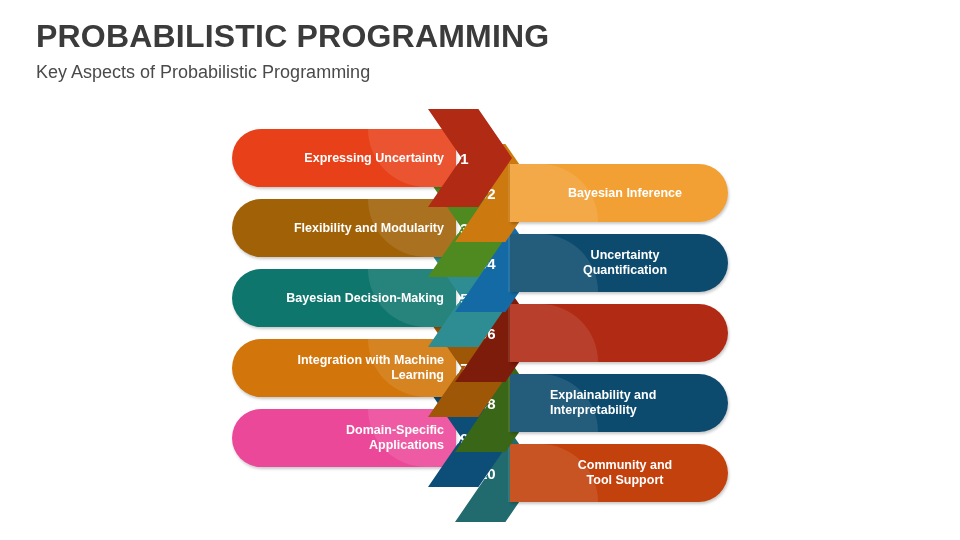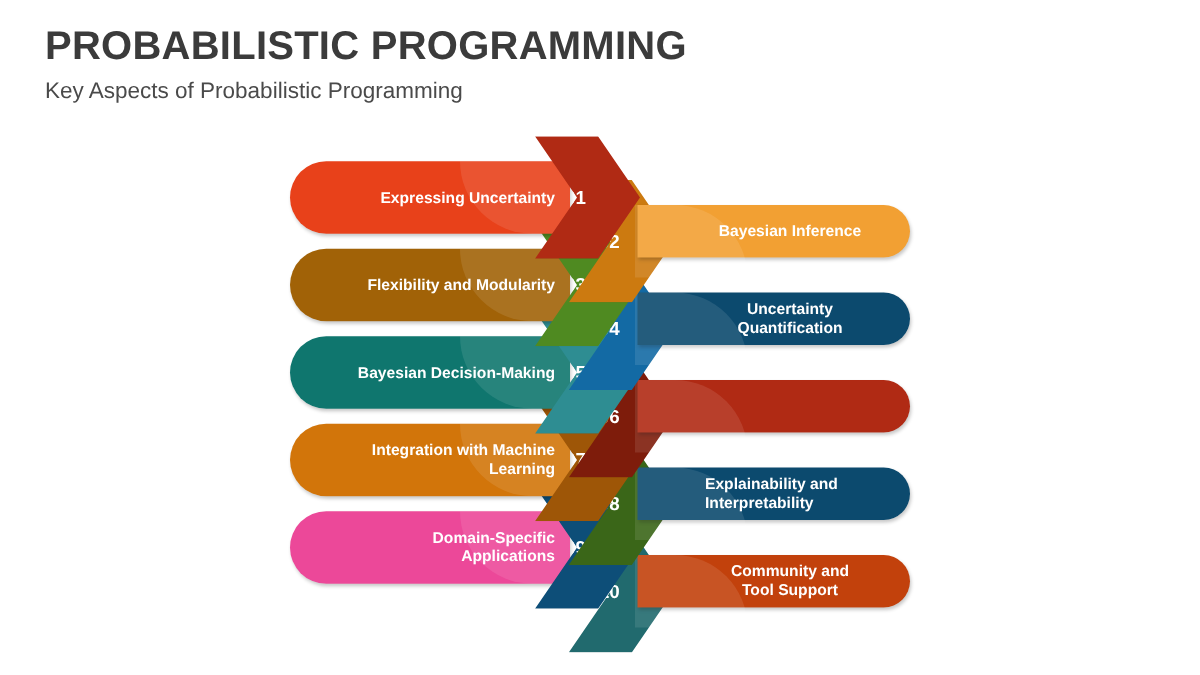--- a/index.html
+++ b/index.html
@@ -62,24 +62,24 @@
     position:absolute;left:0px;top:-20px;width:84px;height:98px;
     clip-path:polygon(0% 0%, 60% 0%, 100% 50%, 60% 100%, 0% 100%, 40% 50%);
     display:flex;align-items:center;
     filter:drop-shadow(1.5px 2px 1.5px rgba(0,0,0,0.33));
   }
   .rhead .num{
     color:#ffffff;font-size:15px;font-weight:bold;
     margin-left:24px;line-height:1;
   }
   .rbar{
-    position:absolute;left:55px;top:0;width:218px;height:42px;
+    position:absolute;left:55px;top:0;width:218px;height:58px;
     border-radius:0 29px 29px 0;
     display:flex;align-items:center;
-    box-sizing:border-box;padding-left:54px;
+    box-sizing:border-box;padding-left:40px;
   }
   .rbar .label{
     color:#ffffff;font-size:12.5px;font-weight:bold;
     text-align:left;line-height:15px;
   }
   .rbar.center .label{width:100%;text-align:center;padding-right:28px;}
   .rbar::after{
     content:"";position:absolute;left:-2px;top:0;width:90px;height:58px;
     border-radius:0 58px 0 0;
     background:rgba(255,255,255,0.10);pointer-events:none;

